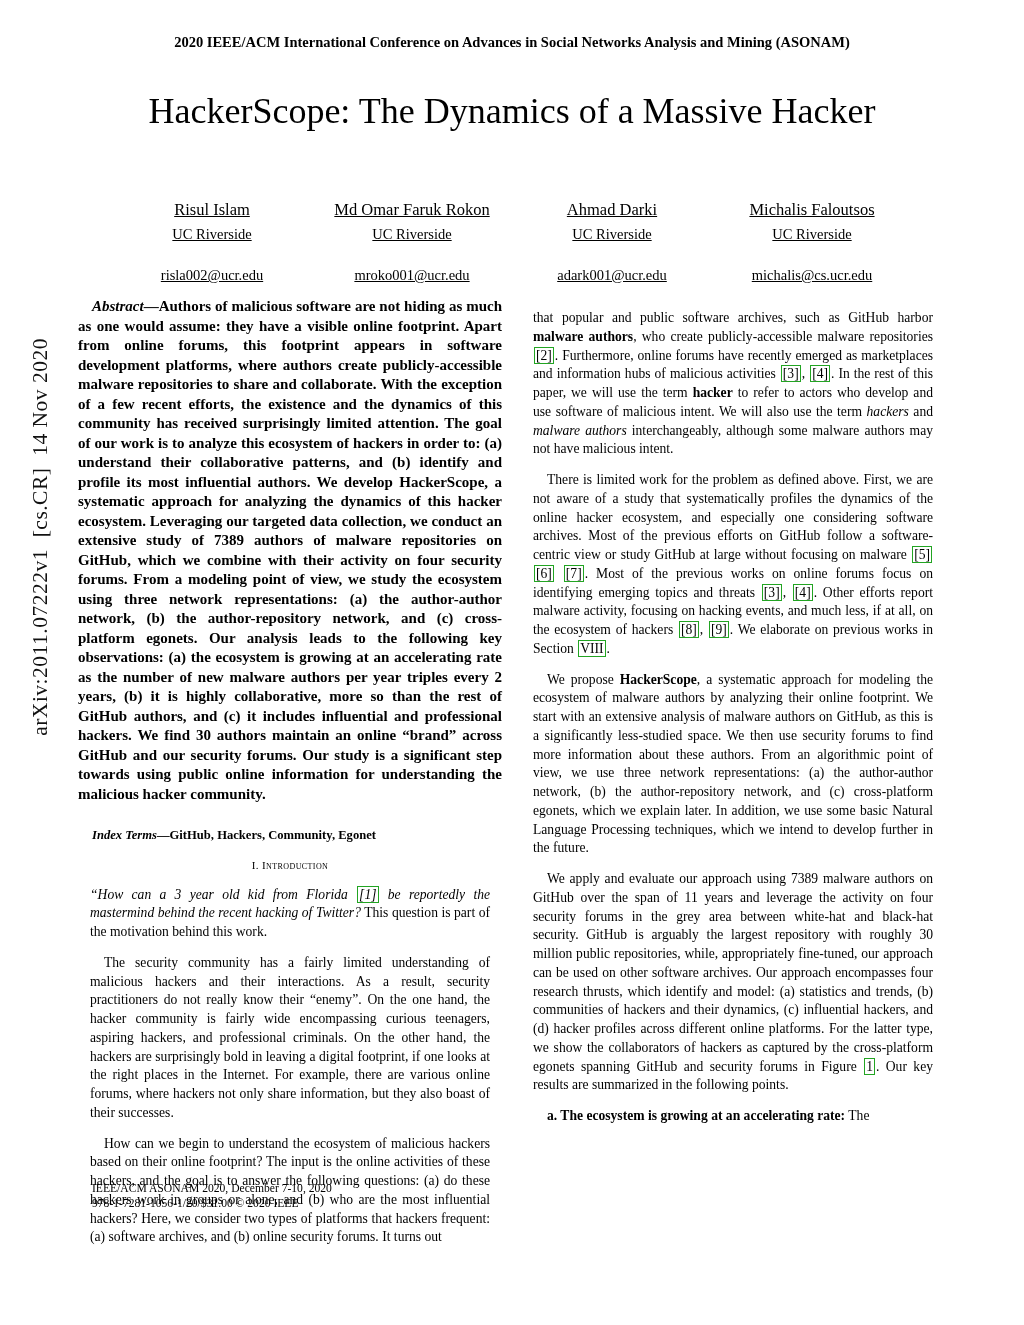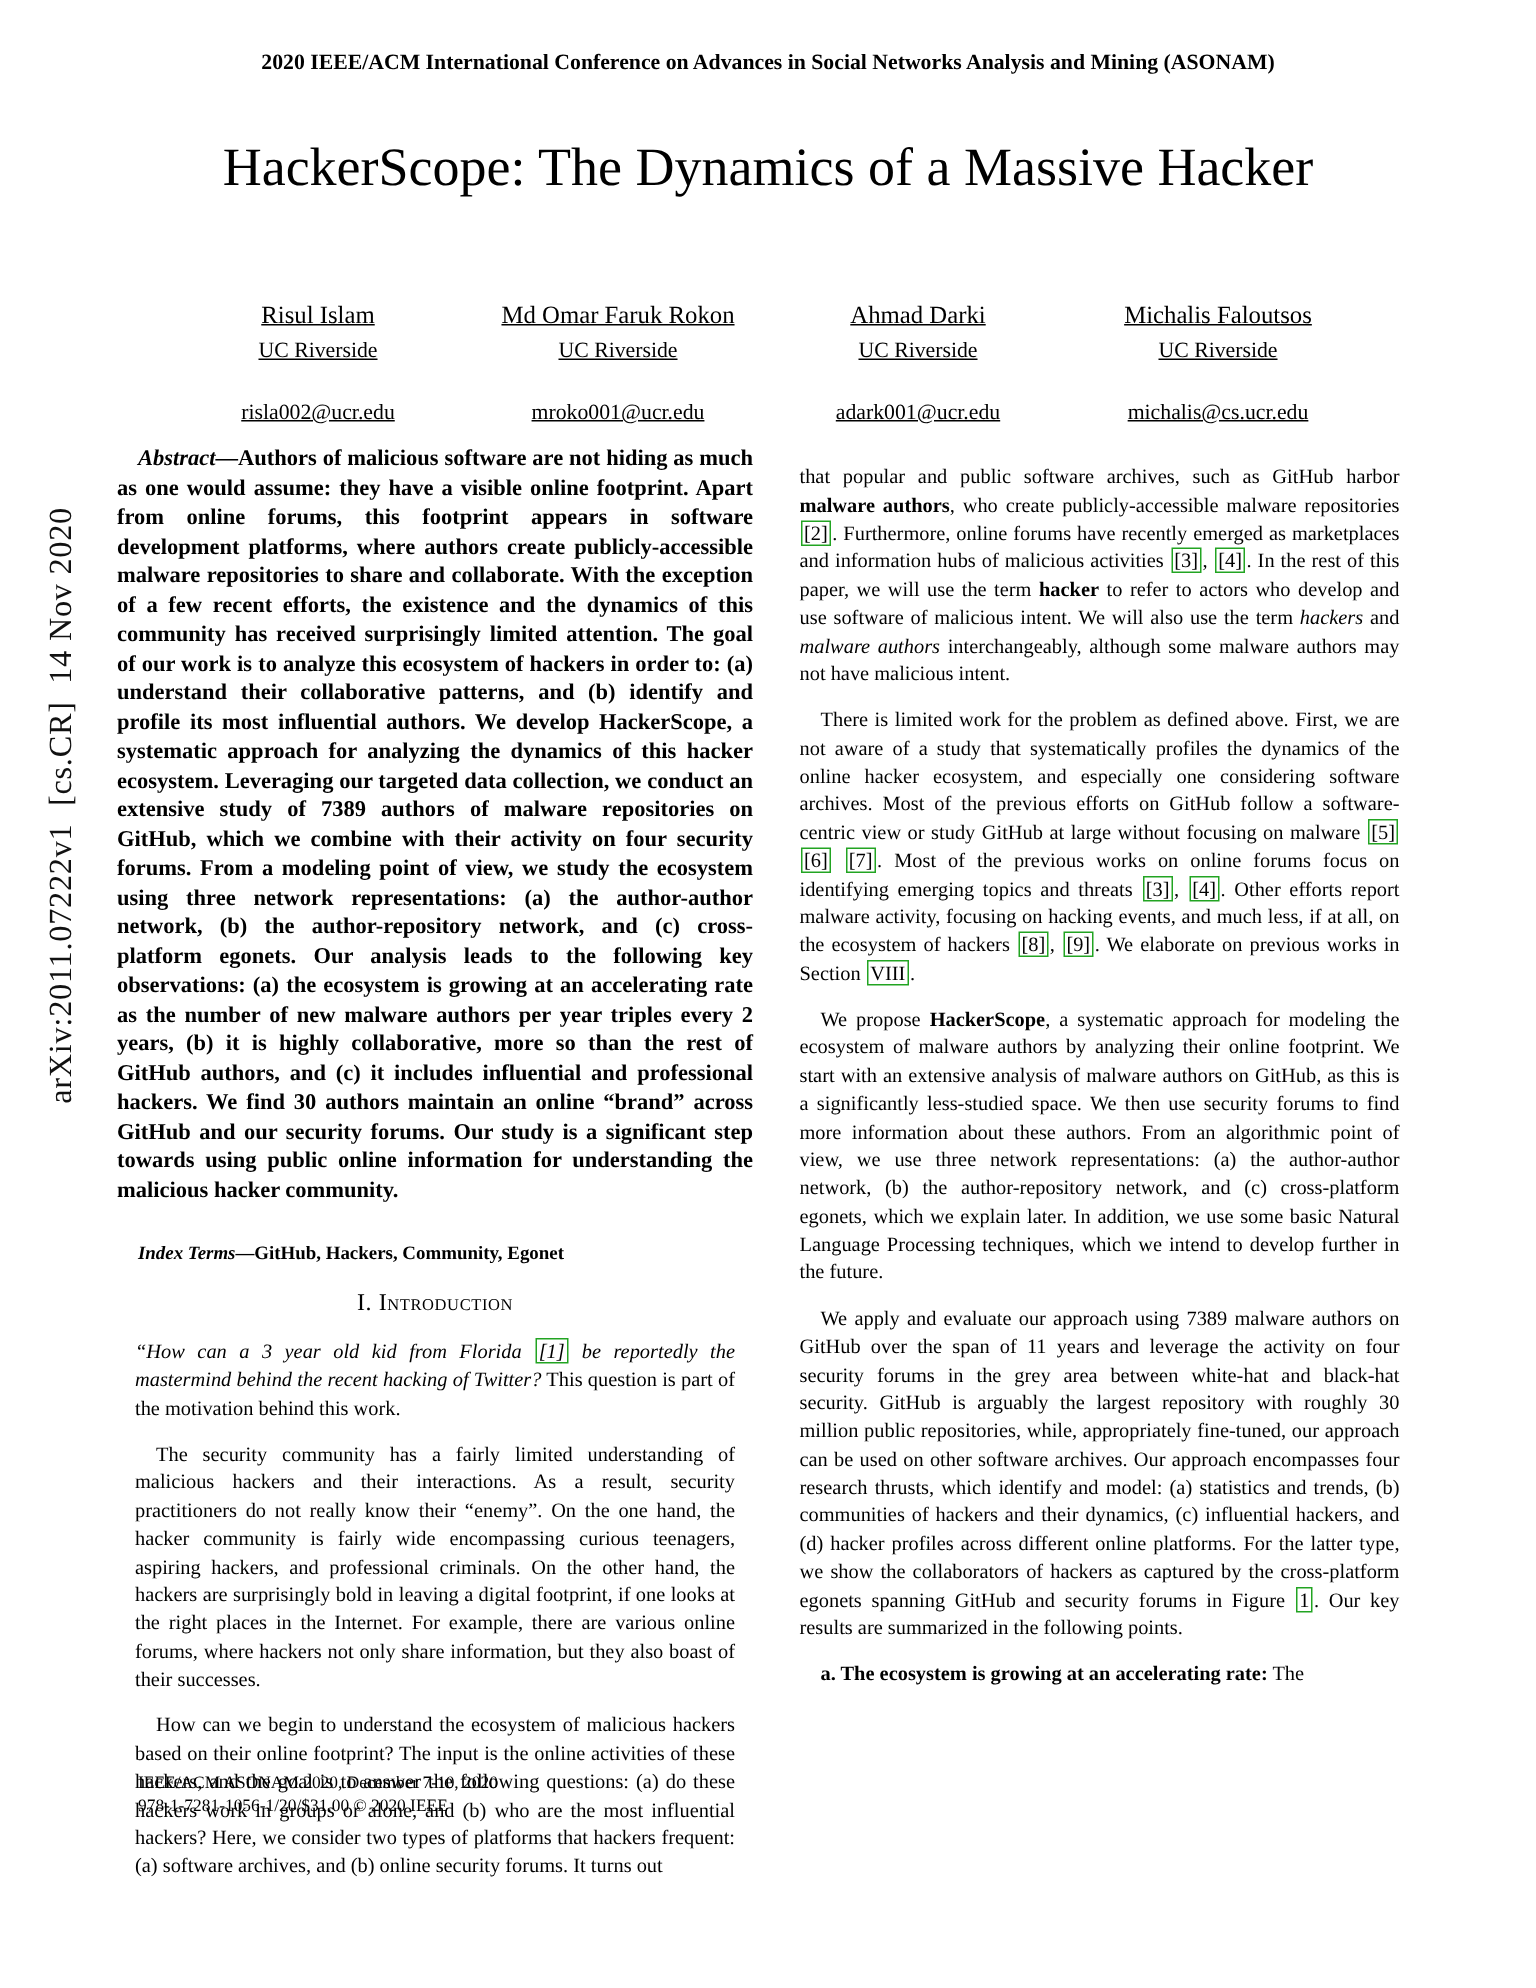--- a/index.html
+++ b/index.html
@@ -82,21 +82,21 @@
   .index-terms {
     font-size: 12.6px;
     font-weight: bold;
     line-height: 1.3;
     text-indent: 14px;
     margin-top: 23px;
   }
   .section-heading {
     text-align: center;
     font-variant: small-caps;
-    font-size: 16px;
+    font-size: 11px;
     font-weight: normal;
     letter-spacing: 0.4px;
     margin: 15px 0 11px 0;
   }
   .b  { font-weight: bold; }
   .i  { font-style: italic; }
   .bi { font-weight: bold; font-style: italic; }
   .cite {
     border: 1.5px solid #22a422;
     padding: 0 1px;

